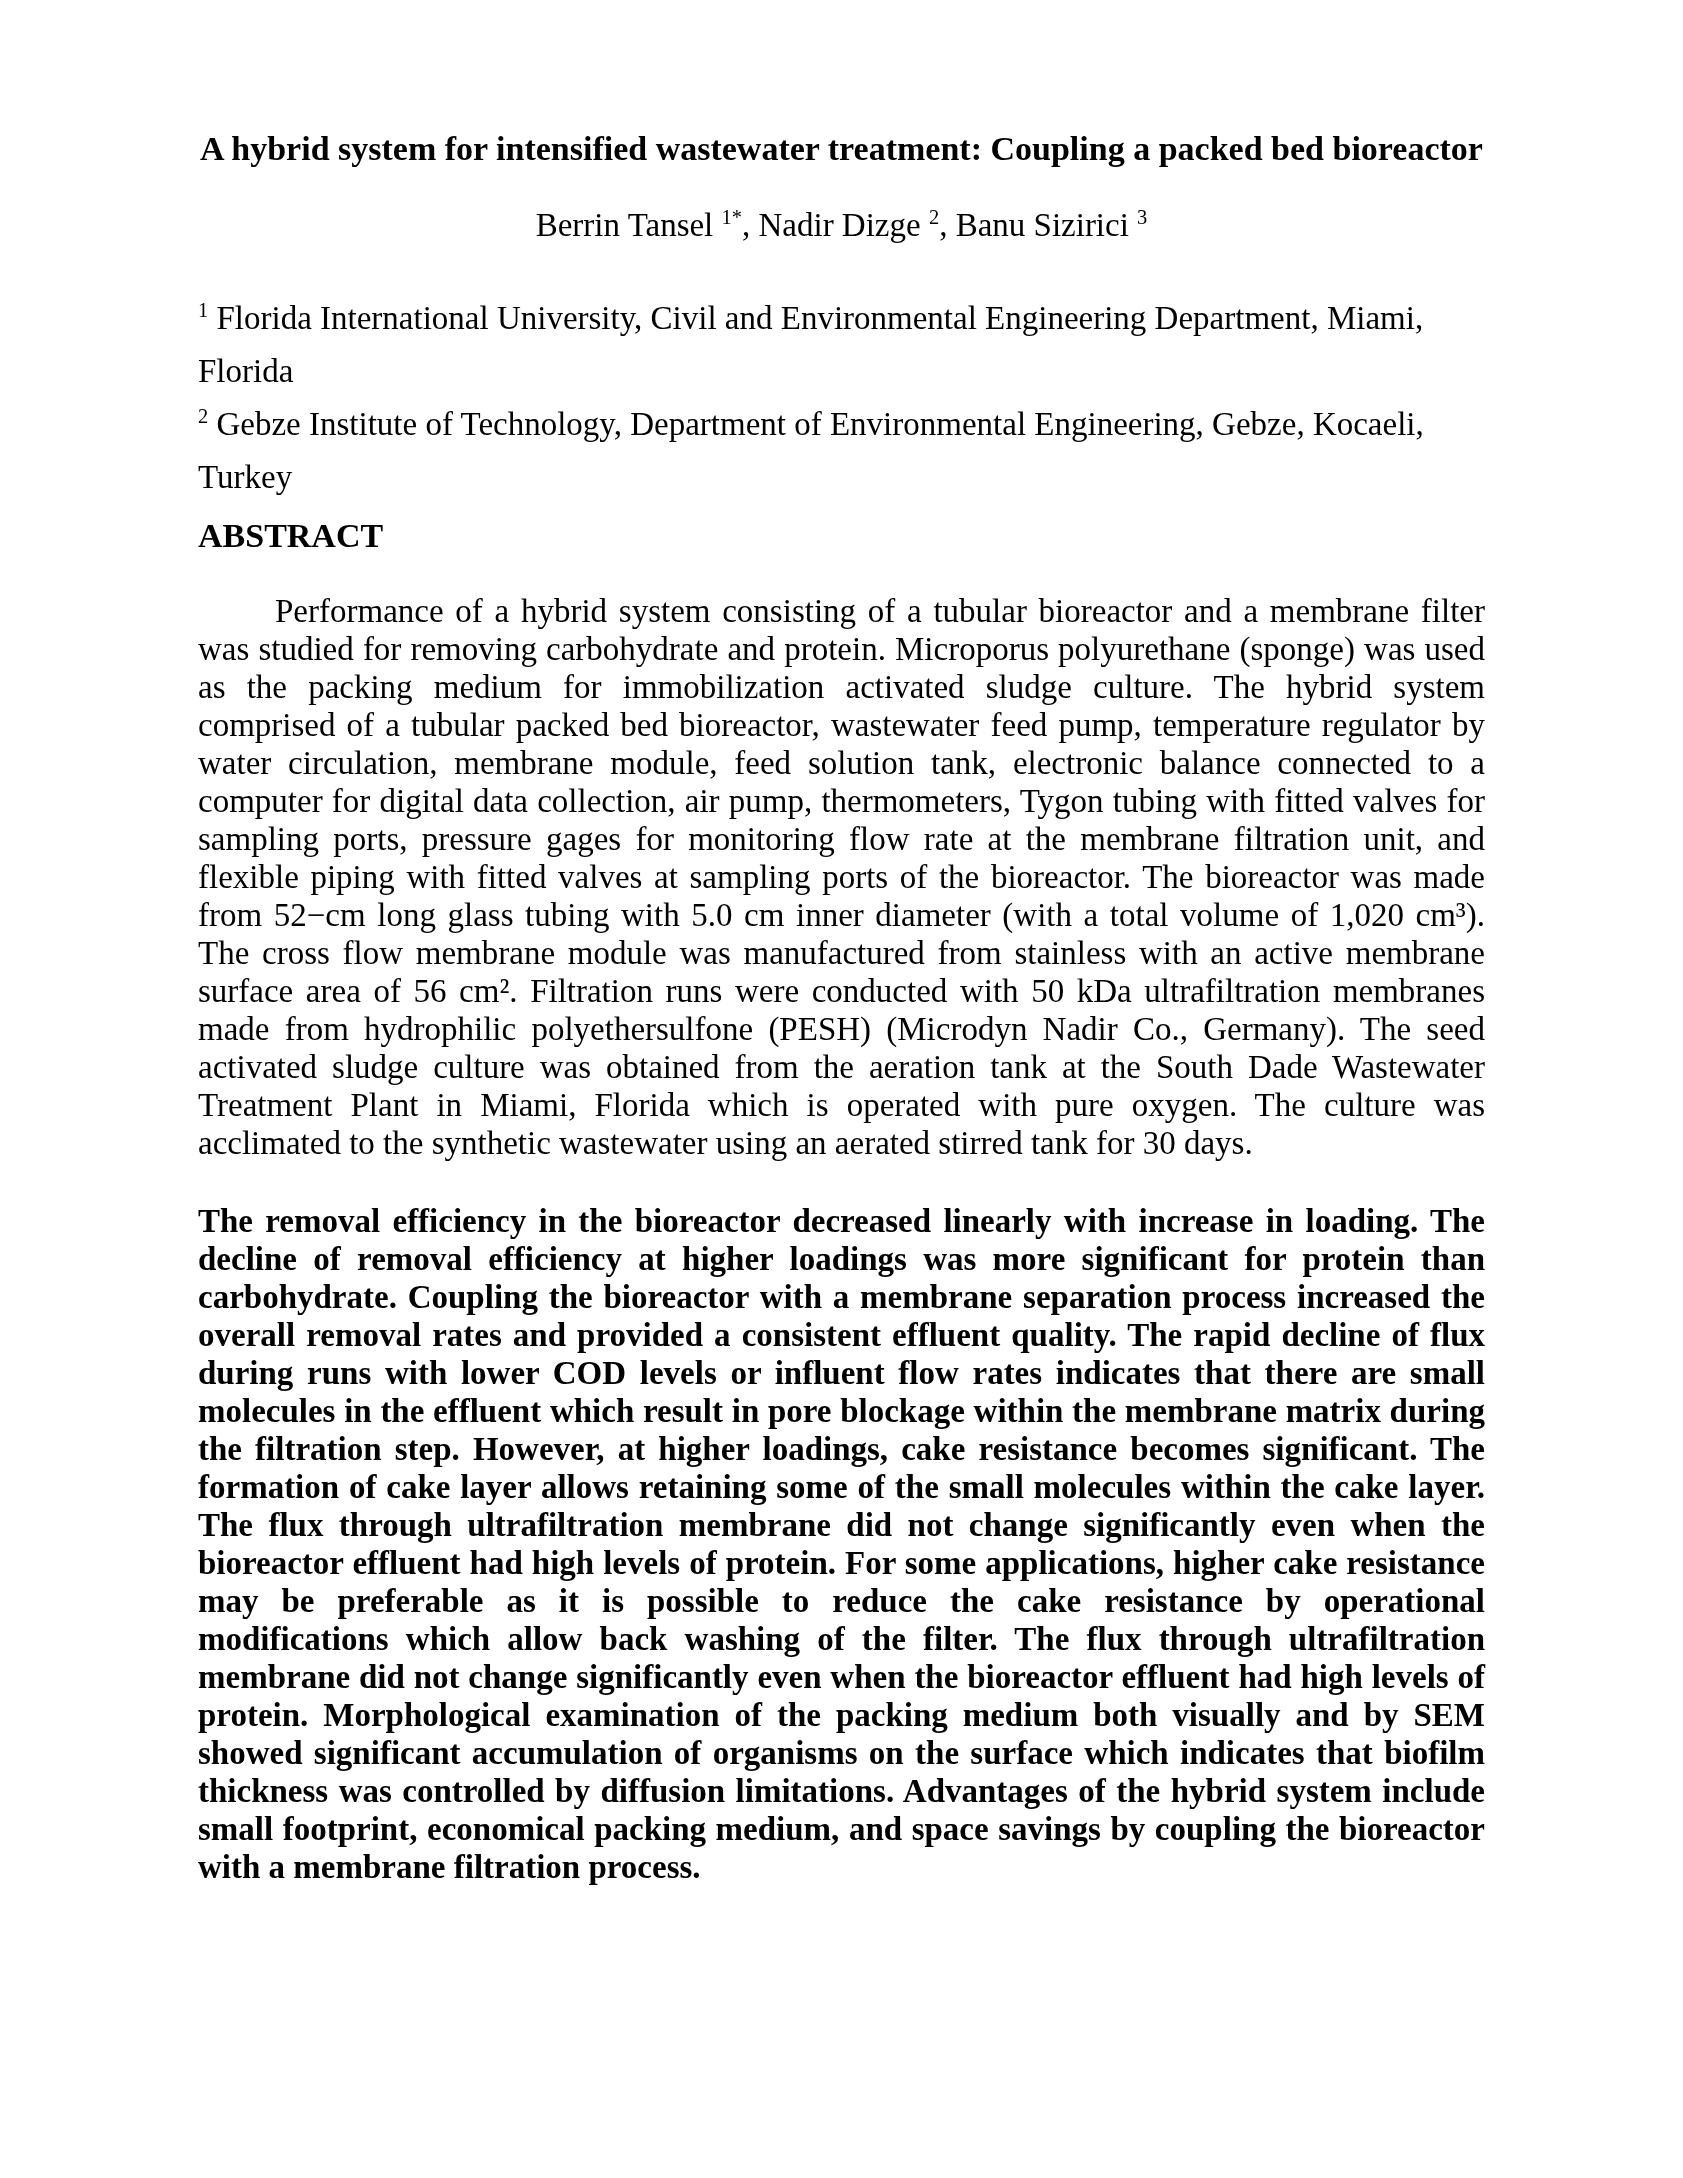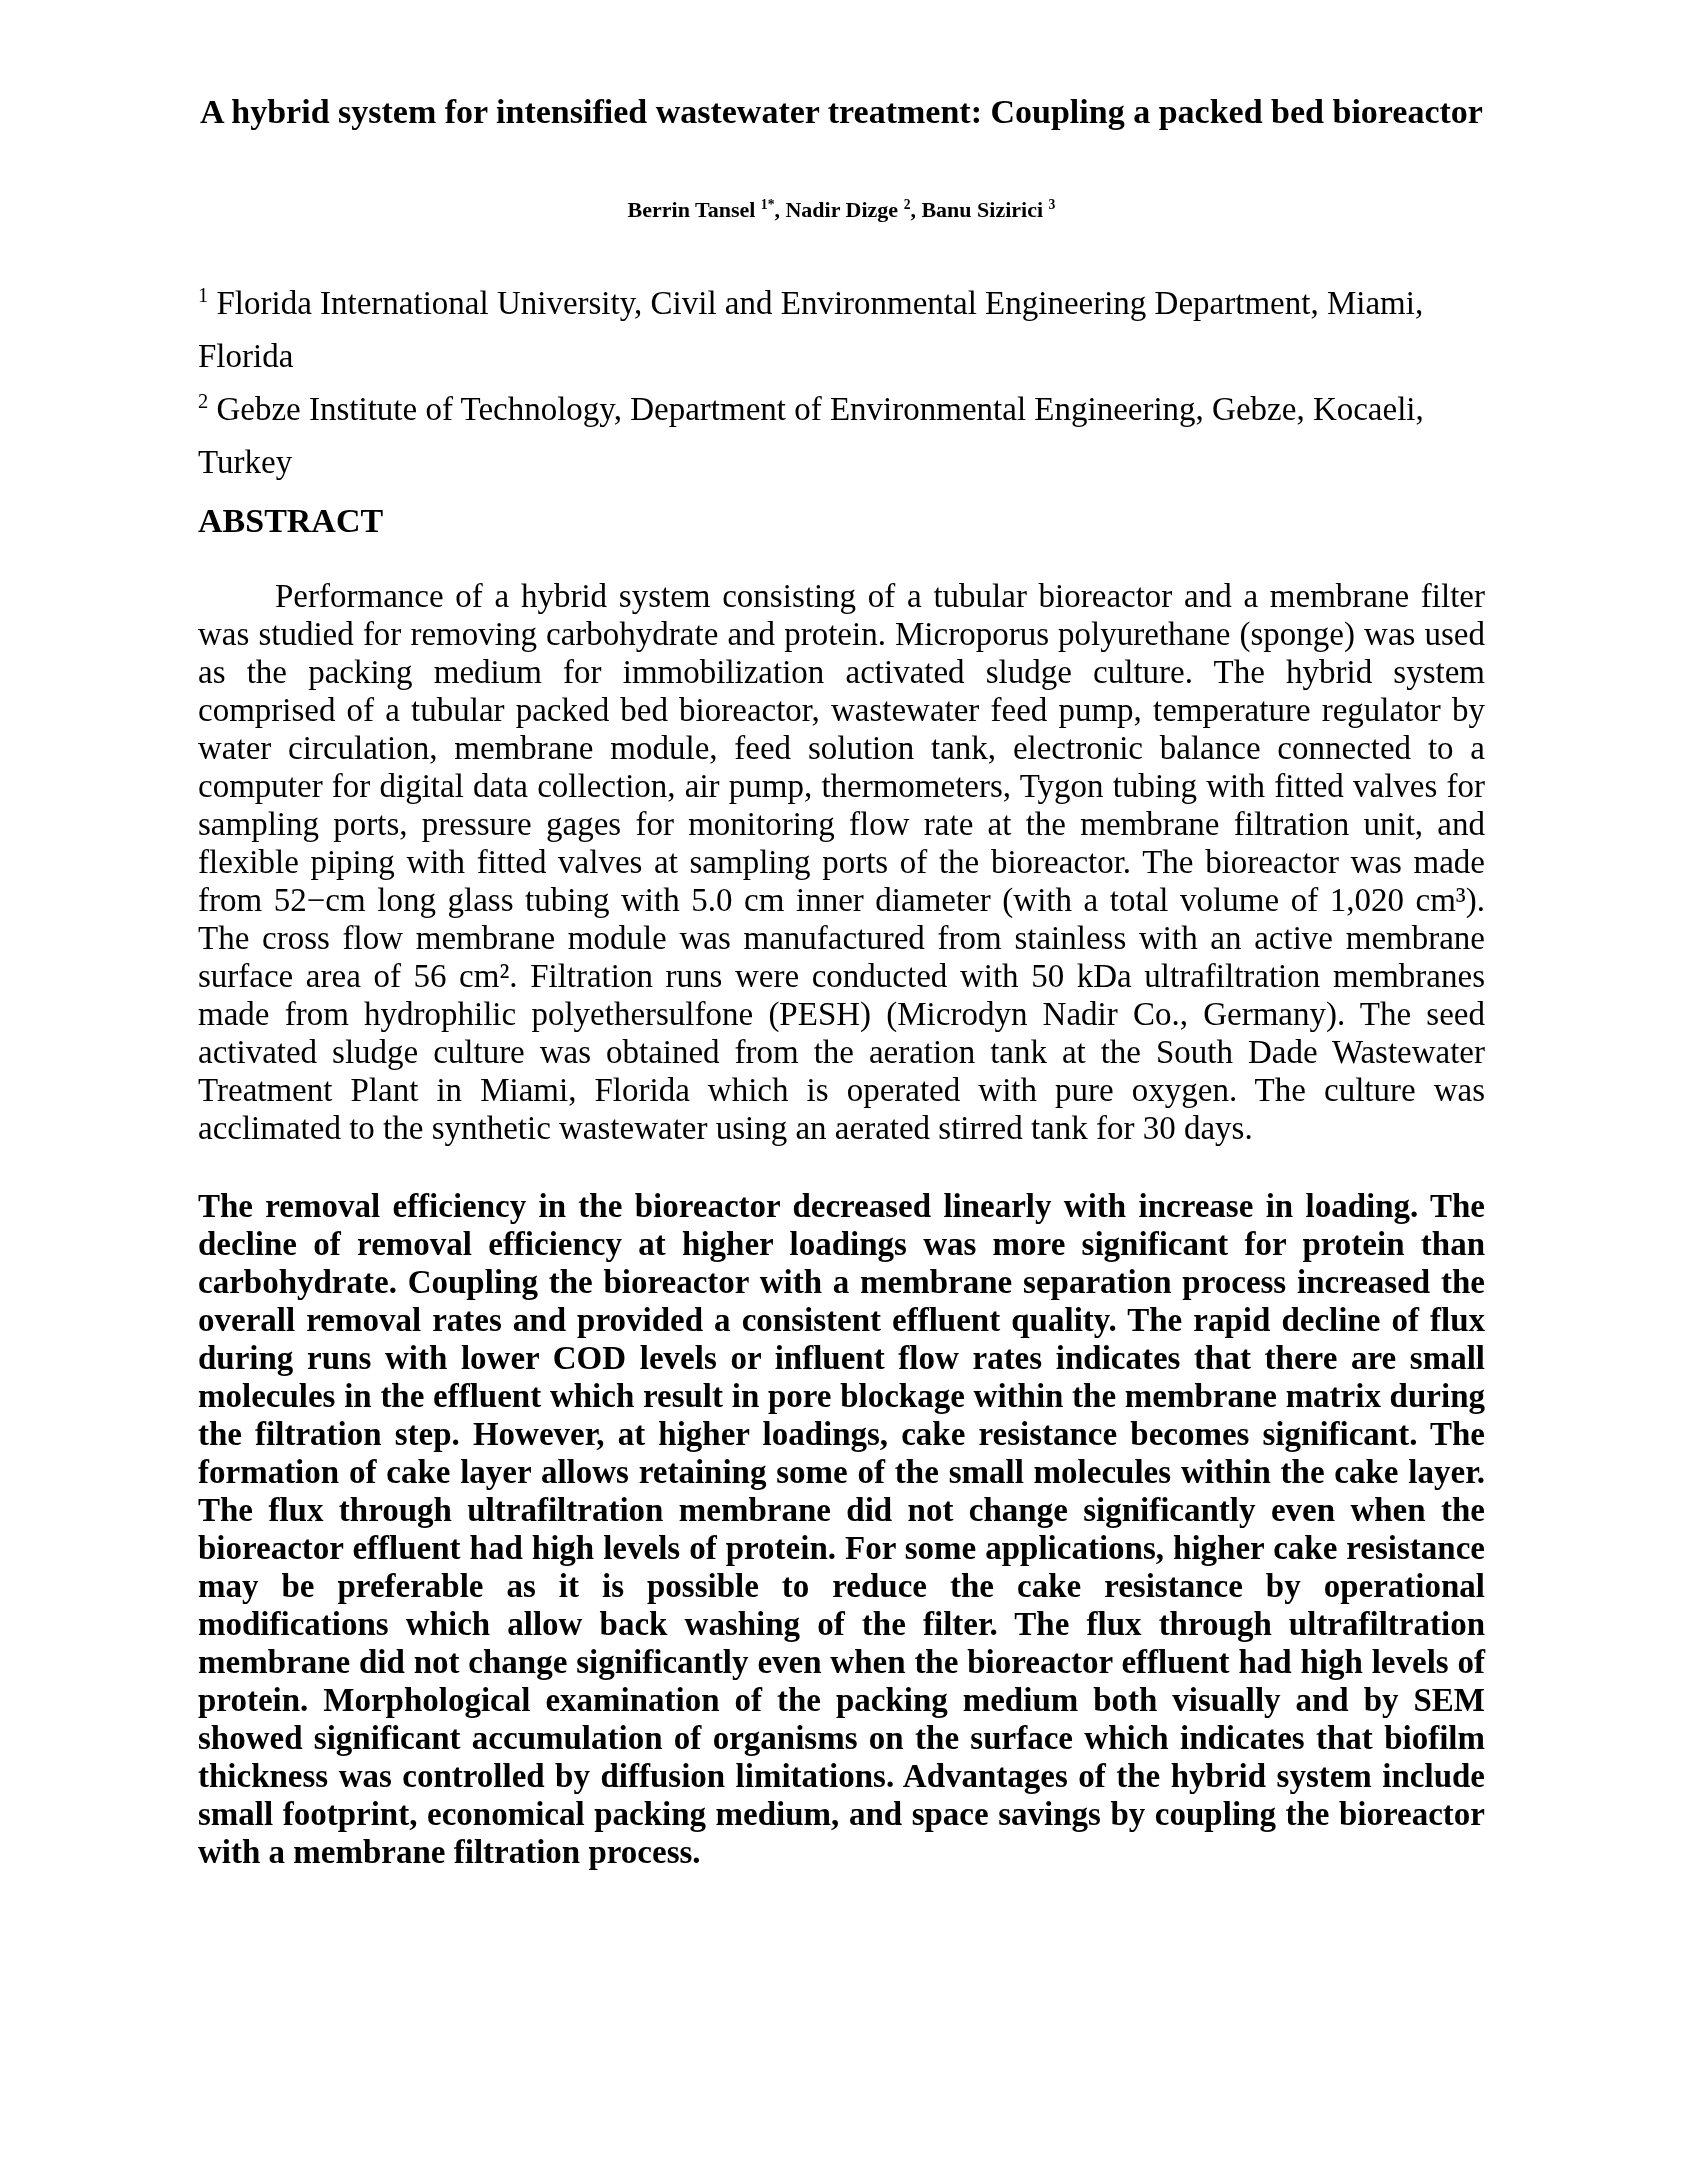--- a/index.html
+++ b/index.html
@@ -20,35 +20,34 @@
     height: 2178px;
     background: #ffffff;
     overflow: hidden;
   }
   .content {
     width: 1287px;
     margin-left: 198px;
   }
   .title {
     margin: 0;
-    padding-top: 80px;
+    padding-top: 117px;
     font-size: 34px;
     font-weight: bold;
     text-align: center;
     line-height: 63px;
   }
   .title-line {
     white-space: nowrap;
   }
   .authors {
-    margin-top: 46px;
-    font-size: 22px;
+    margin-top: 24px;
+    font-size: 33px;
     line-height: 42px;
     text-align: center;
-    font-weight: bold;
   }
   sup {
     font-size: 0.62em;
     line-height: 0;
   }
   .affiliations {
     margin-top: 46px;
   }
   .affiliation-line {
     font-size: 33px;

